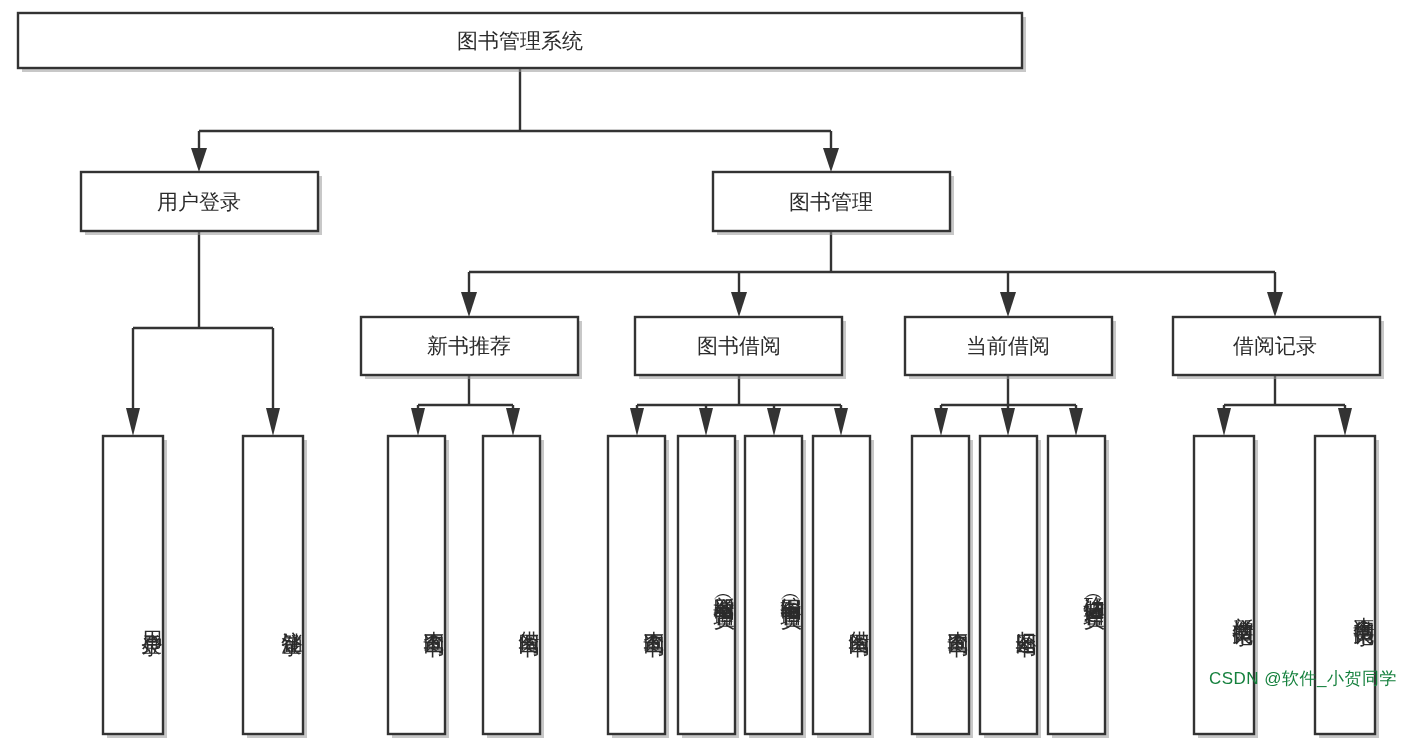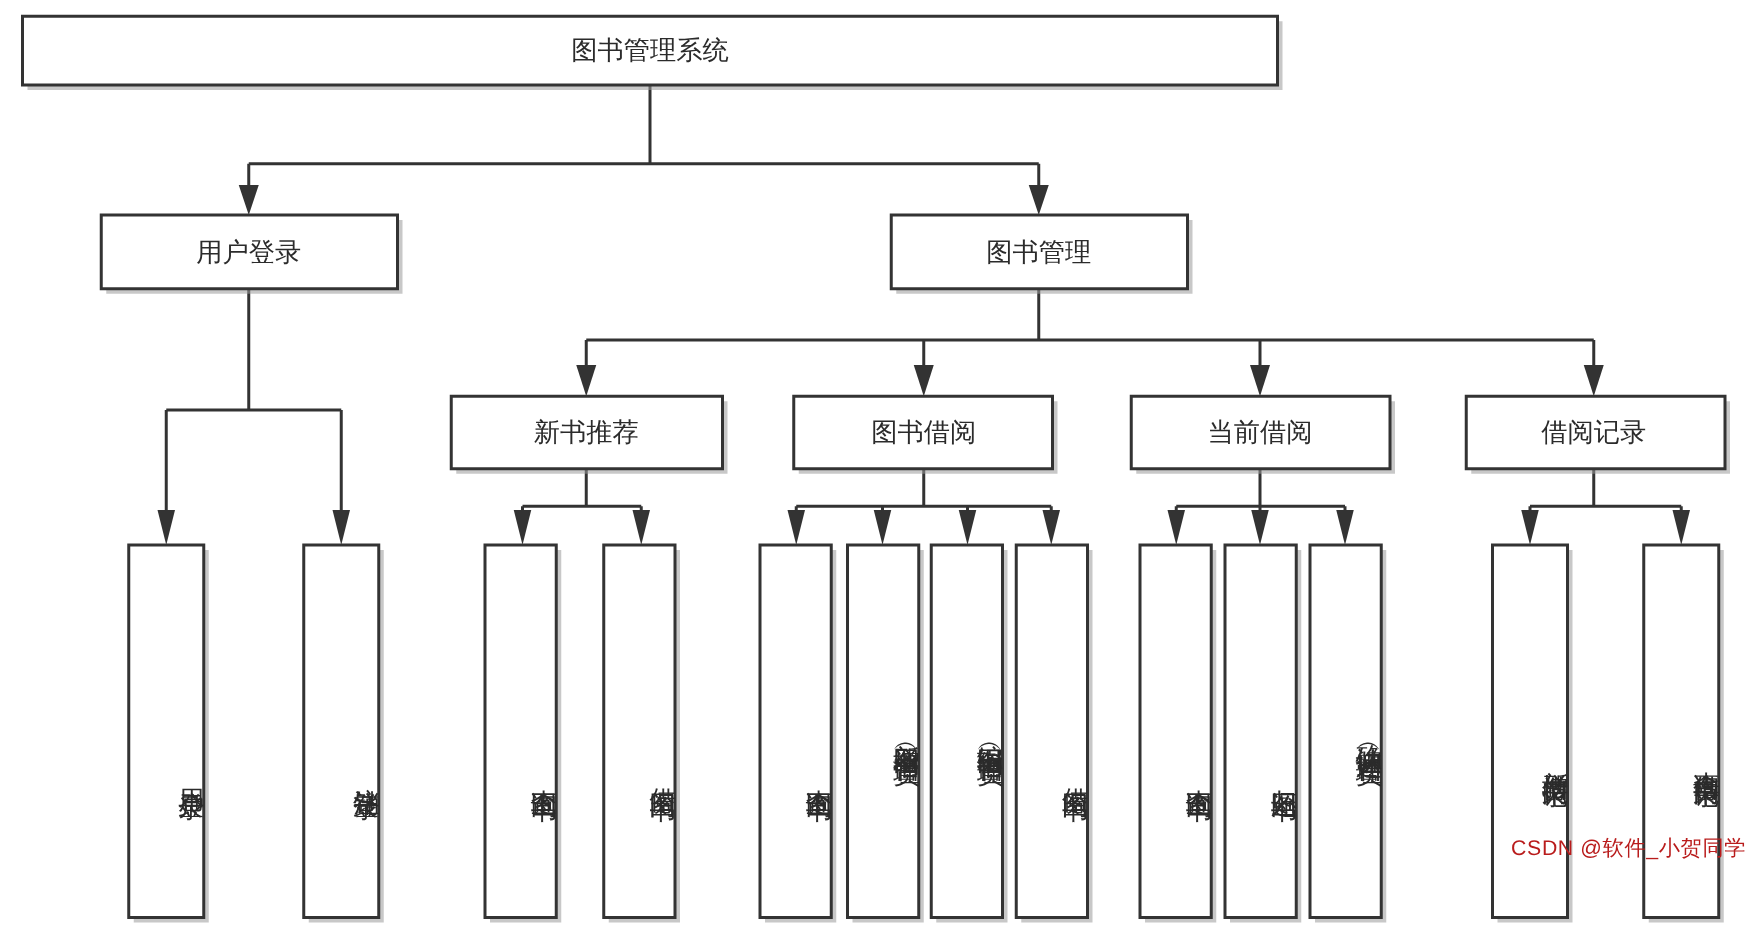--- a/index.html
+++ b/index.html
@@ -65,21 +65,21 @@
     letter-spacing: 2px;
     white-space: nowrap;
     pointer-events: none;
   }
   .watermark {
     position: absolute;
     right: 8px;
     bottom: 4px;
     font-family: "Liberation Sans", "DejaVu Sans", sans-serif;
     font-size: 17px;
-    color: #b91c1c;
+    color: #15803d;
     white-space: nowrap;
     letter-spacing: 0.5px;
   }
 </style>
 </head>
 <body>
 
 <div id="diagram-root">
 
   <svg id="tree-svg" viewBox="0 0 1405 747">

